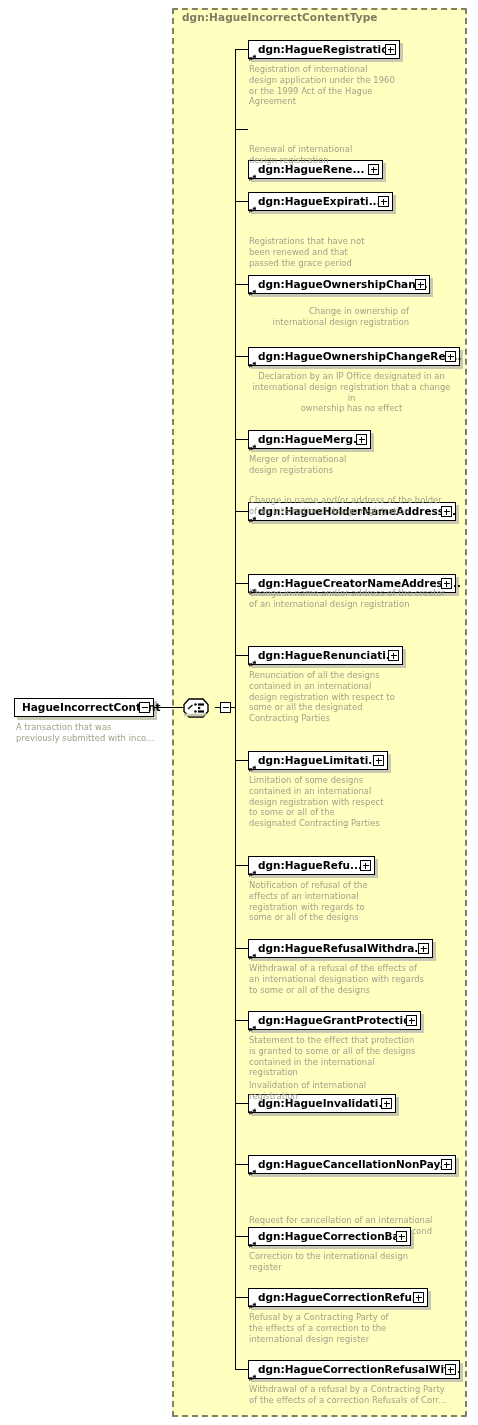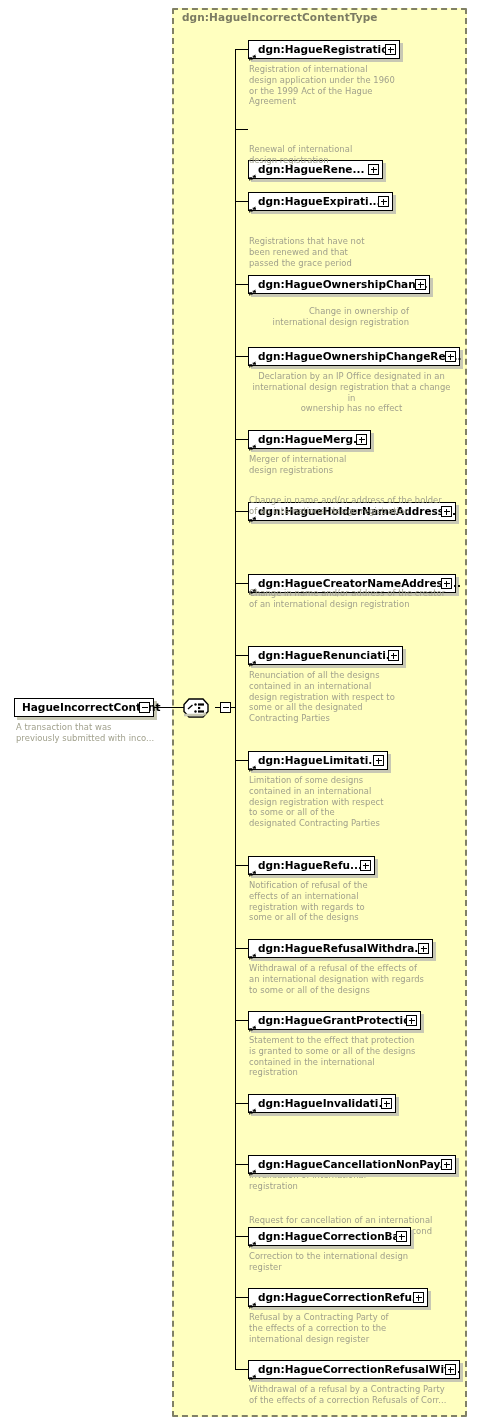--- a/index.html
+++ b/index.html
@@ -323,21 +323,21 @@
 registration</div>
       <div class="hline" style="left: 234.5px; top: 1103px; width: 13.5px;"></div>
       <div class="child-box" style="left: 248px; top: 1094px; width: 148px;">
         <span class="elem-label">dgn:HagueInvalidati...</span>
         <span class="ctl plus"></span>
         <svg class="ref-arrow" viewBox="0 0 9 9">
           <path d="M1.2 8 L1.2 4.2 L7.4 4.2 L7.4 1.2 L1.2 8 Z" fill="#000000"></path>
           <path d="M3.2 7.2 L7.2 3.2 M7.2 3.2 L4.6 3.2 M7.2 3.2 L7.2 5.8" fill="none" stroke="#000000" stroke-width="1"></path>
         </svg>
       </div>
-      <div class="desc child-desc" style="top: 1170px; width: 150px;">Invalidation of international
+      <div class="desc child-desc" style="top: 1080px; width: 150px;">Invalidation of international
 registration</div>
       <div class="hline" style="left: 234.5px; top: 1164px; width: 13.5px;"></div>
       <div class="child-box" style="left: 248px; top: 1155px; width: 208px;">
         <span class="elem-label">dgn:HagueCancellationNonPay...</span>
         <span class="ctl plus"></span>
         <svg class="ref-arrow" viewBox="0 0 9 9">
           <path d="M1.2 8 L1.2 4.2 L7.4 4.2 L7.4 1.2 L1.2 8 Z" fill="#000000"></path>
           <path d="M3.2 7.2 L7.2 3.2 M7.2 3.2 L4.6 3.2 M7.2 3.2 L7.2 5.8" fill="none" stroke="#000000" stroke-width="1"></path>
         </svg>
       </div>

